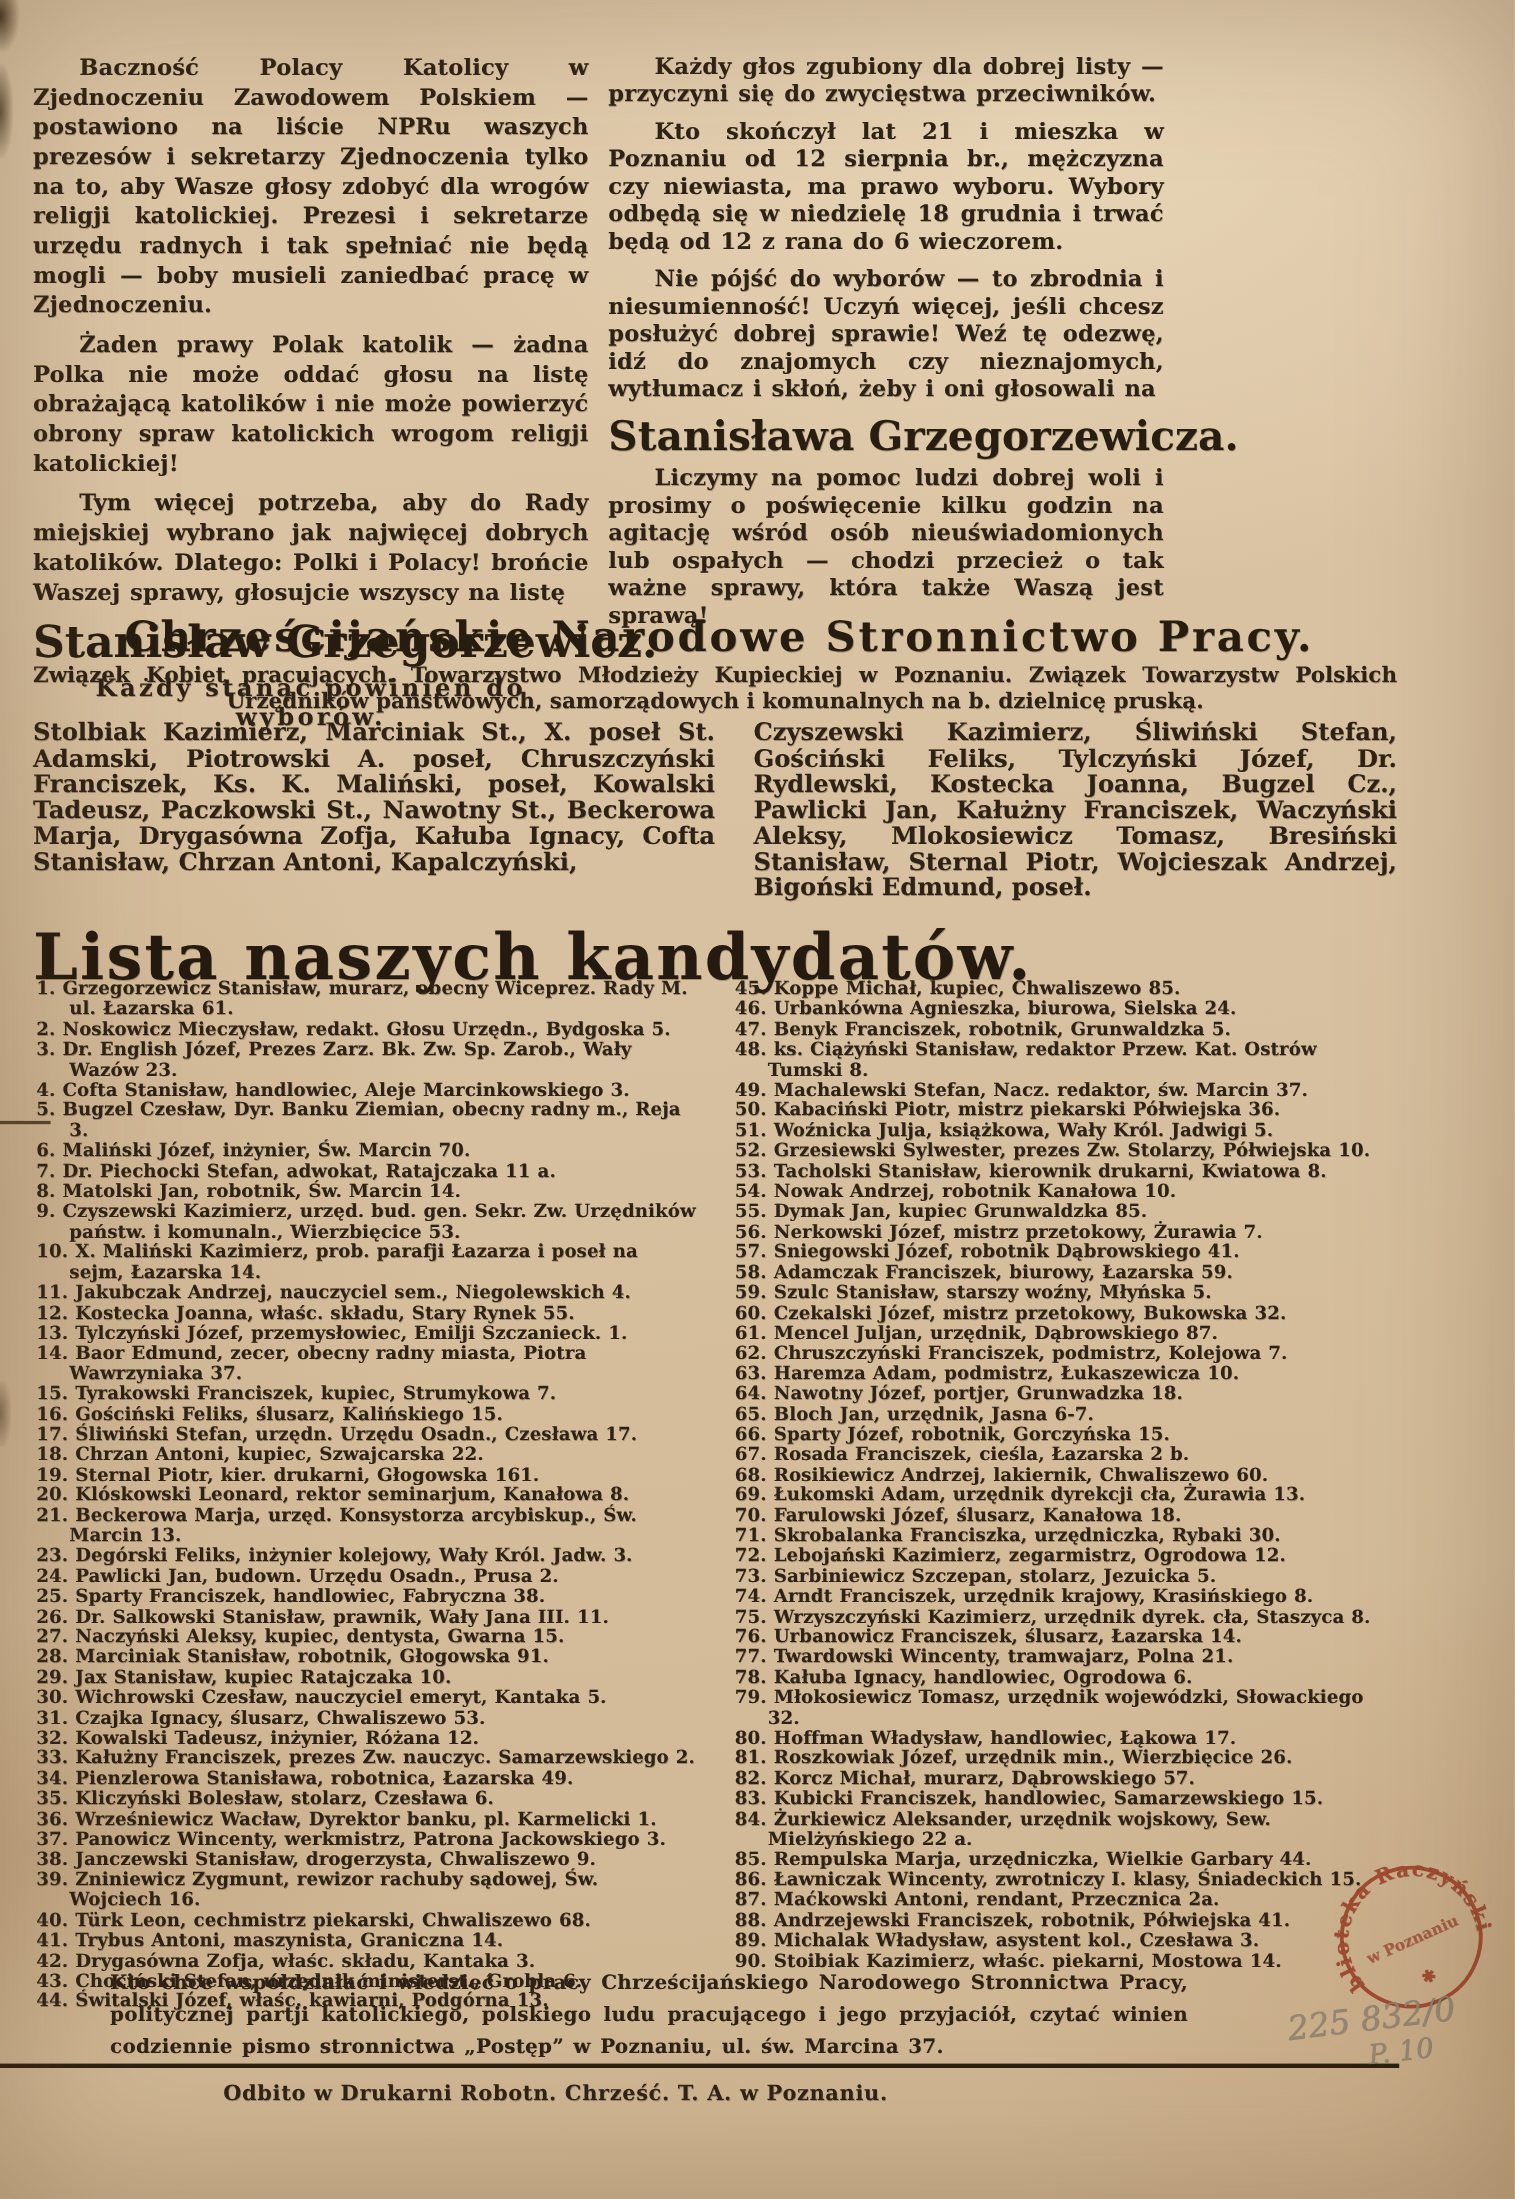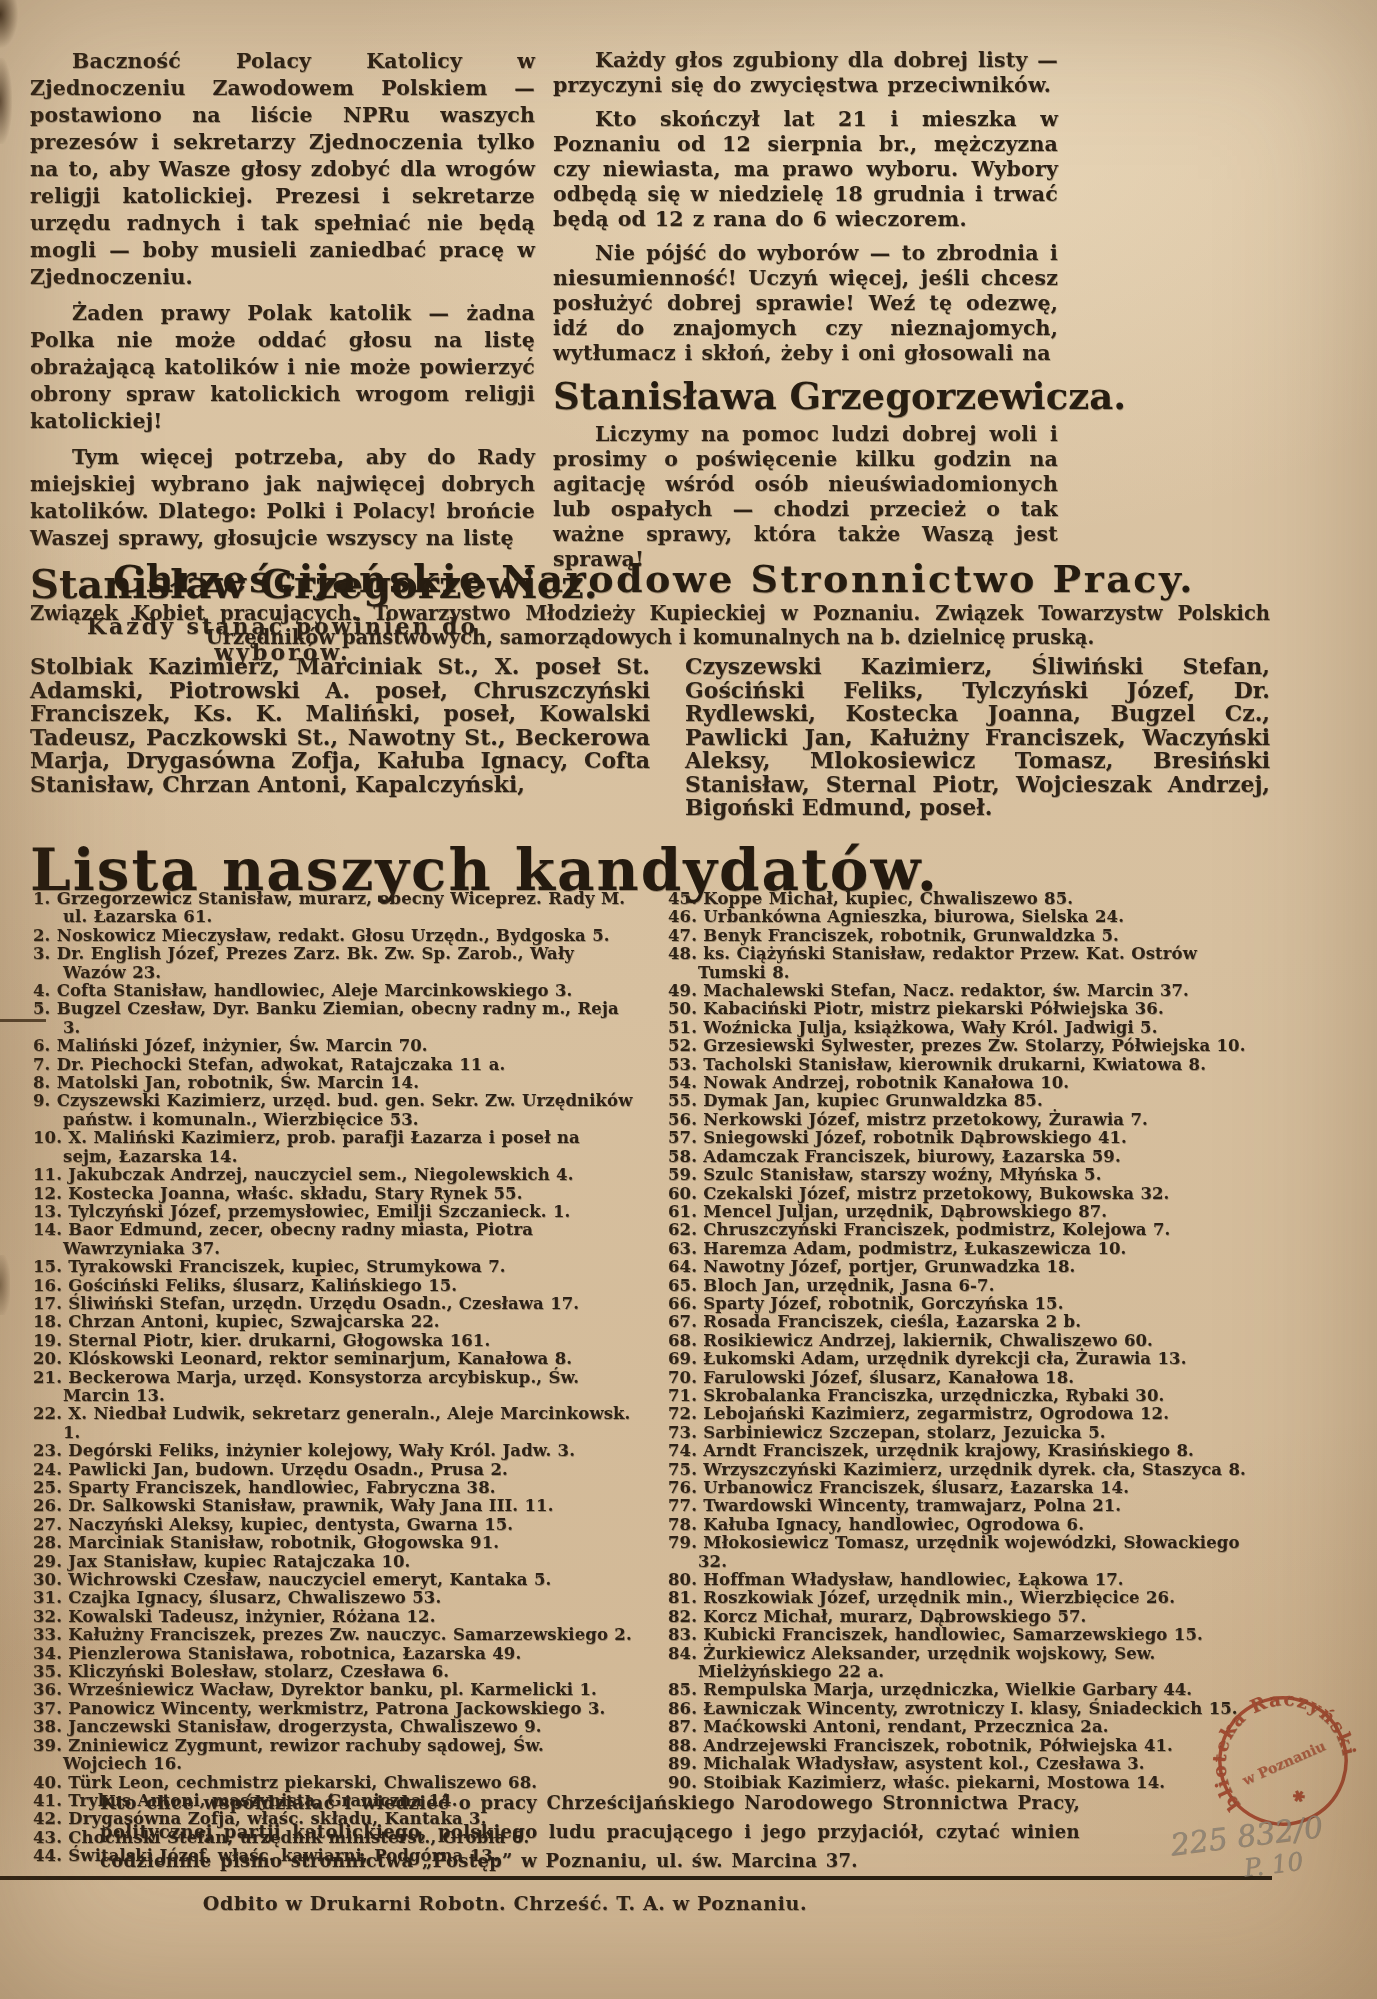--- a/index.html
+++ b/index.html
@@ -105,21 +105,20 @@
     <div class="cand">12. Kostecka Joanna, właśc. składu, Stary Rynek 55.</div>
     <div class="cand">13. Tylczyński Józef, przemysłowiec, Emilji Szczanieck. 1.</div>
     <div class="cand">14. Baor Edmund, zecer, obecny radny miasta, Piotra Wawrzyniaka 37.</div>
     <div class="cand">15. Tyrakowski Franciszek, kupiec, Strumykowa 7.</div>
     <div class="cand">16. Gościński Feliks, ślusarz, Kalińskiego 15.</div>
     <div class="cand">17. Śliwiński Stefan, urzędn. Urzędu Osadn., Czesława 17.</div>
     <div class="cand">18. Chrzan Antoni, kupiec, Szwajcarska 22.</div>
     <div class="cand">19. Sternal Piotr, kier. drukarni, Głogowska 161.</div>
     <div class="cand">20. Klóskowski Leonard, rektor seminarjum, Kanałowa 8.</div>
     <div class="cand">21. Beckerowa Marja, urzęd. Konsystorza arcybiskup., Św. Marcin 13.</div>
-    <div class="cand">22. X. Niedbał Ludwik, sekretarz generaln., Aleje Marcinkowsk. 1.</div>
     <div class="cand">23. Degórski Feliks, inżynier kolejowy, Wały Król. Jadw. 3.</div>
     <div class="cand">24. Pawlicki Jan, budown. Urzędu Osadn., Prusa 2.</div>
     <div class="cand">25. Sparty Franciszek, handlowiec, Fabryczna 38.</div>
     <div class="cand">26. Dr. Salkowski Stanisław, prawnik, Wały Jana III. 11.</div>
     <div class="cand">27. Naczyński Aleksy, kupiec, dentysta, Gwarna 15.</div>
     <div class="cand">28. Marciniak Stanisław, robotnik, Głogowska 91.</div>
     <div class="cand">29. Jax Stanisław, kupiec Ratajczaka 10.</div>
     <div class="cand">30. Wichrowski Czesław, nauczyciel emeryt, Kantaka 5.</div>
     <div class="cand">31. Czajka Ignacy, ślusarz, Chwaliszewo 53.</div>
     <div class="cand">32. Kowalski Tadeusz, inżynier, Różana 12.</div>

